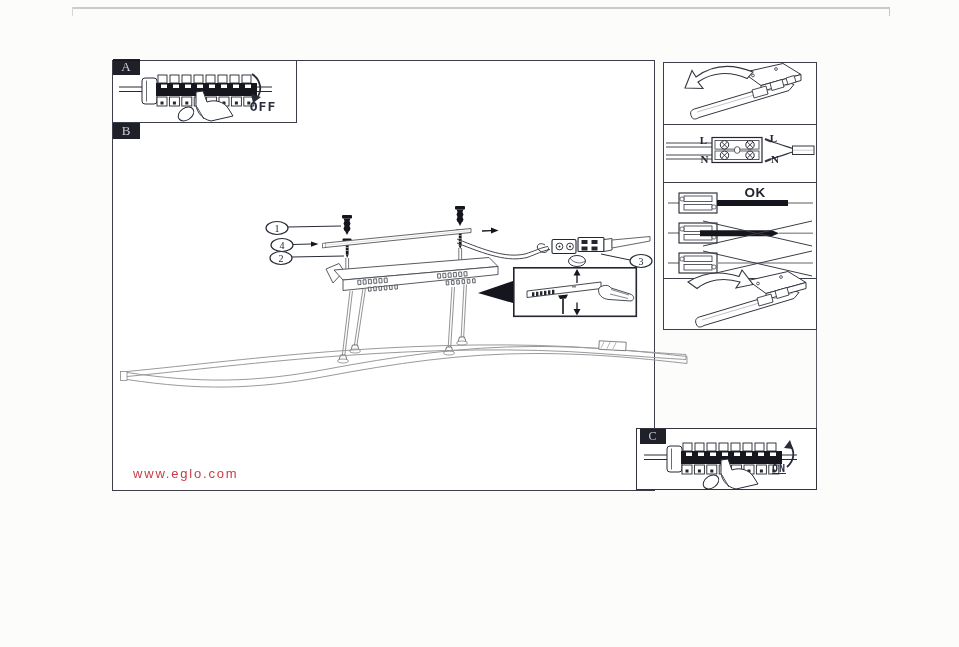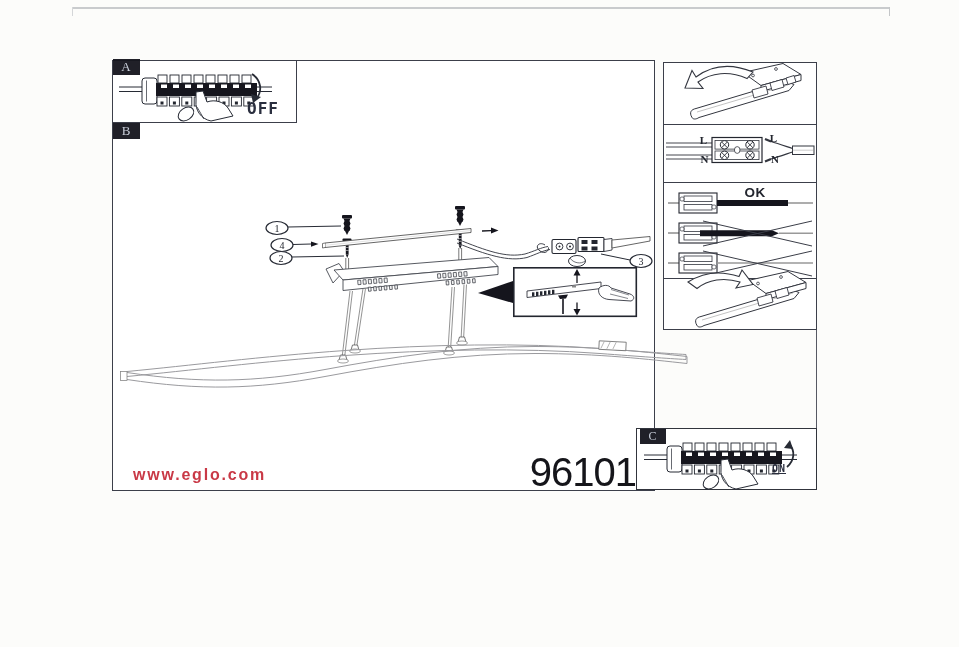--- a/index.html
+++ b/index.html
@@ -27,25 +27,25 @@
     letter-spacing:1px;opacity:.95;
   }
   .lab-a{left:113px;top:59px;width:27px;height:16px;}
   .lab-b{left:113px;top:123px;width:27px;height:16px;}
   .lab-c{left:640px;top:429px;width:26px;height:15px;line-height:15px;font-size:12px;}
   
   .state-label{
     font-family:"DejaVu Sans Mono",monospace;font-weight:bold;
     color:#2a2e3e;text-align:center;letter-spacing:1px;
   }
-  .off-label{left:245px;top:99px;width:36px;font-size:16px;}
+  .off-label{left:245px;top:99px;width:36px;font-size:13px;}
   .on-label{left:763px;top:463px;width:32px;font-size:10px;text-decoration:underline;}
   
   .website{
-    left:133px;top:466px;font-weight:bold;font-size:16px;
+    left:133px;top:466px;font-weight:normal;font-size:13px;
     letter-spacing:1.8px;color:#c93946;
   }
   .model-number{
     left:516px;top:452px;width:120px;text-align:right;
     font-size:40px;line-height:1;color:#15151a;letter-spacing:-1px;
   }
   svg.line-art{left:0;top:0;width:959px;height:647px;}
   svg text{font-family:"Liberation Serif",serif;fill:#23262f;}
   text.callout-num{font-size:10px;text-anchor:middle;}
   text.wire-label{font-size:11px;font-weight:bold;text-anchor:middle;}
@@ -371,15 +371,14 @@
       <path d="M688,282 C703,272.5 721,270.5 739,276.5 L742,270 L753,284.5 L736,288 L740,282 C724,277 708,279.5 697,288.5 Z" fill="#fff" stroke="#33363f" stroke-width="1.1"></path>
     </g>
   </svg>
 
   <div class="abs step-label lab-a">A</div>
   <div class="abs step-label lab-b">B</div>
   <div class="abs step-label lab-c">C</div>
   <div class="abs state-label off-label">OFF</div>
   <div class="abs state-label on-label">ON</div>
   <div class="abs website">www.eglo.com</div>
-  <div class="abs model-number">96101</div>
 
 </div>
 
 </body></html>

